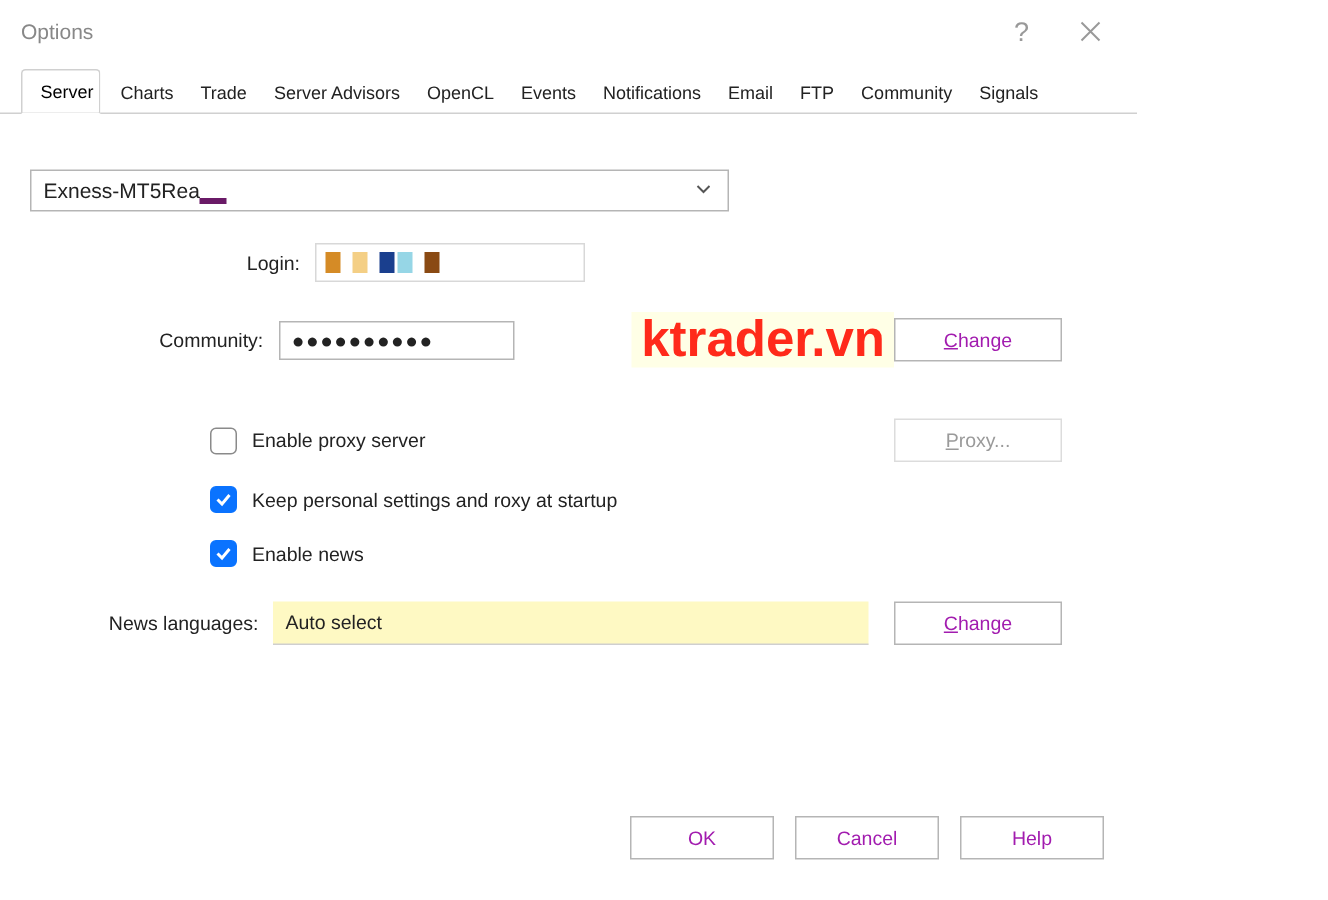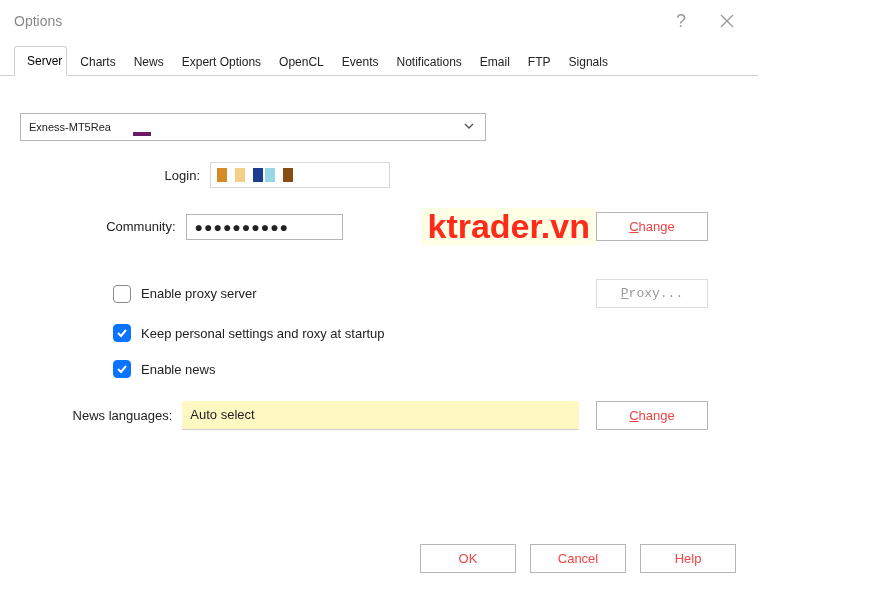--- a/index.html
+++ b/index.html
@@ -87,21 +87,21 @@
   
   .combo {
     position: relative;
     width: 466px;
     height: 28px;
     border: 1px solid #b5b5b5;
     background: #fff;
     display: flex;
     align-items: center;
     padding: 0 30px 0 8px;
-    font-size: 11px;
+    font-size: 14px;
   }
   .combo .chev {
     position: absolute;
     right: 10px;
     top: 50%;
     transform: translateY(-50%);
     pointer-events: none;
   }
   .combo .overlay-bar {
     position: absolute;
@@ -151,33 +151,33 @@
   .btn {
     height: 29px;
     min-width: 108px;
     border: 1px solid #b5b5b5;
     background: #fff;
     font-size: 13px;
     display: inline-flex;
     align-items: center;
     justify-content: center;
     padding: 0 14px;
-    color: #ef4444;
+    color: #a21caf;
   }
   .btn.disabled {
     color: #9a9a9a;
     border-color: #dcdcdc;
   }
   .btn .ul { text-decoration: underline; }
   .btn.wide { min-width: 112px; }
   
   .chk-row {
     display: flex;
     align-items: center;
-    margin-left: 93px;
+    margin-left: 120px;
     margin-bottom: 14px;
     gap: 10px;
     min-height: 22px;
   }
   .chk {
     width: 18px;
     height: 18px;
     border: 1.5px solid #8a8a8a;
     border-radius: 4px;
     background: #fff;
@@ -185,21 +185,21 @@
     align-items: center;
     justify-content: center;
     flex: 0 0 auto;
   }
   .chk.checked {
     background: #0a73ff;
     border-color: #0a73ff;
   }
   .chk.checked svg { display: block; }
   .chk svg { display: none; }
-  .chk-row .rside { margin-left: auto; margin-right: 30px; font-family: Liberation Mono, monospace; }
+  .chk-row .rside { margin-left: auto; margin-right: 30px; }
   
   .ro-box {
     width: 466px;
     height: 29px;
     border-bottom: 1px solid #cfcfcf;
     background: #fef9c3;
     display: flex;
     align-items: center;
     padding: 0 8px;
   }
@@ -226,27 +226,28 @@
     <div class="tb-btn">
       <svg width="14" height="14" viewBox="0 0 14 14">
           <path d="M1 1 L13 13 M13 1 L1 13" stroke="#999" stroke-width="1.3" fill="none"></path>
         </svg>
     </div>
   </div>
 
   <div class="tabstrip">
     <div class="tab active">Server</div>
     <div class="tab">Charts</div>
-    <div class="tab">News</div>
-    <div class="tab">Expert Options</div>
+    <div class="tab">Trade</div>
+    <div class="tab">Server Advisors</div>
     <div class="tab">OpenCL</div>
     <div class="tab">Events</div>
     <div class="tab">Notifications</div>
     <div class="tab">Email</div>
     <div class="tab">FTP</div>
+    <div class="tab">Community</div>
     <div class="tab">Signals</div>
   </div>
 
   <div class="form-area">
 
     <div class="row">
       <div class="combo">
         <span>Exness-MT5Rea</span>
         <span class="overlay-bar"></span>
         <span class="chev">

